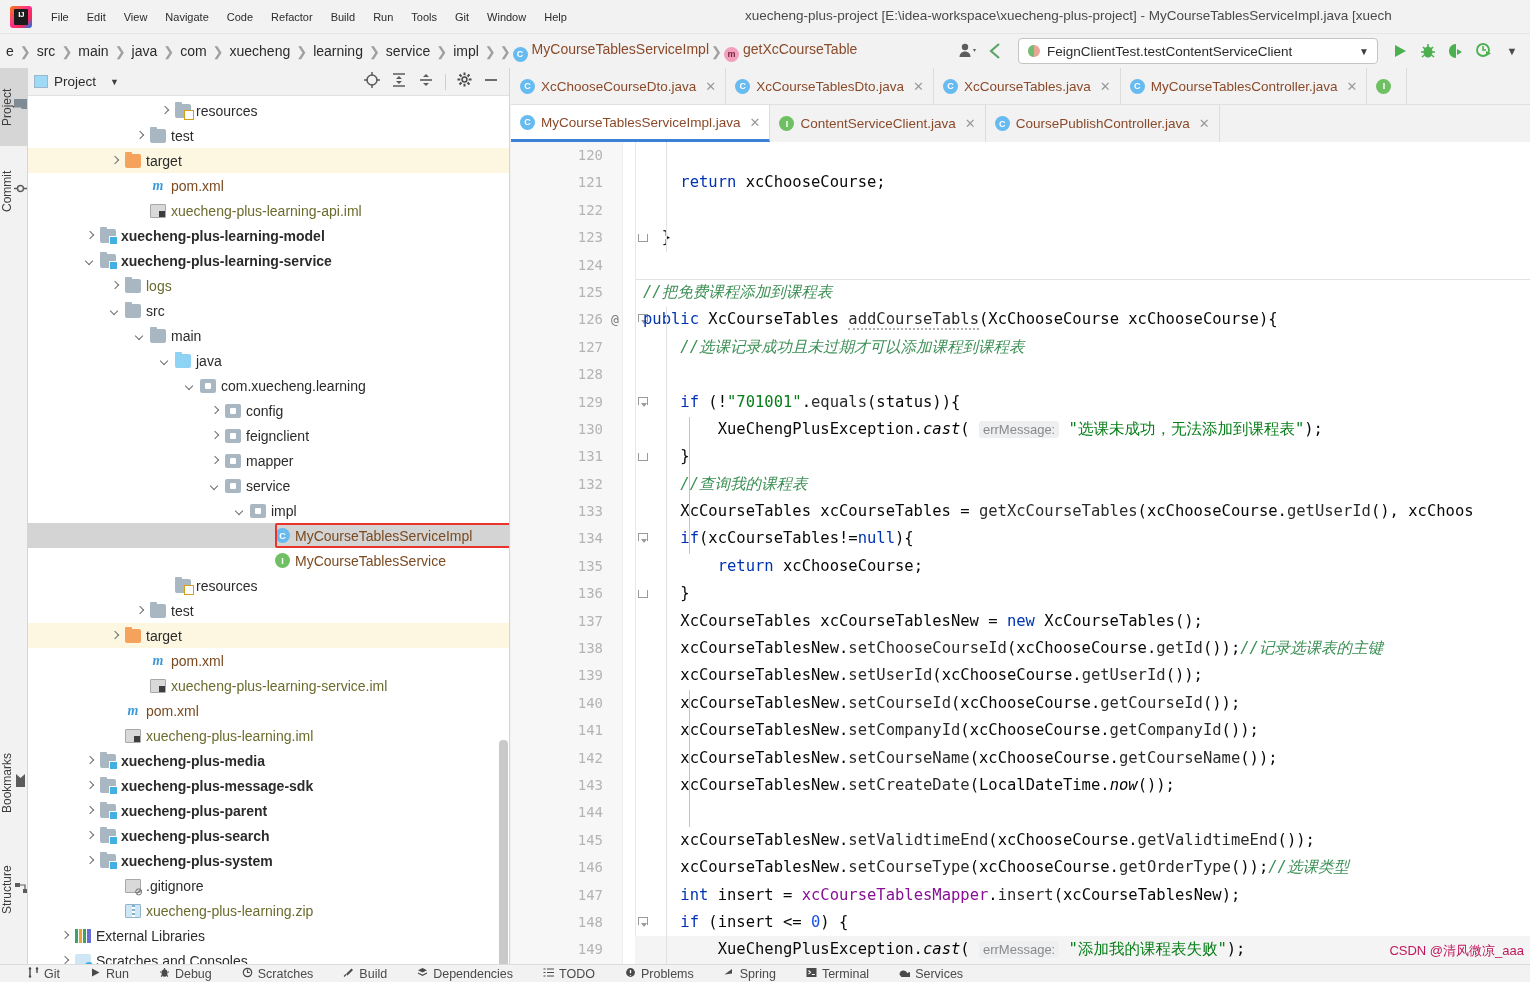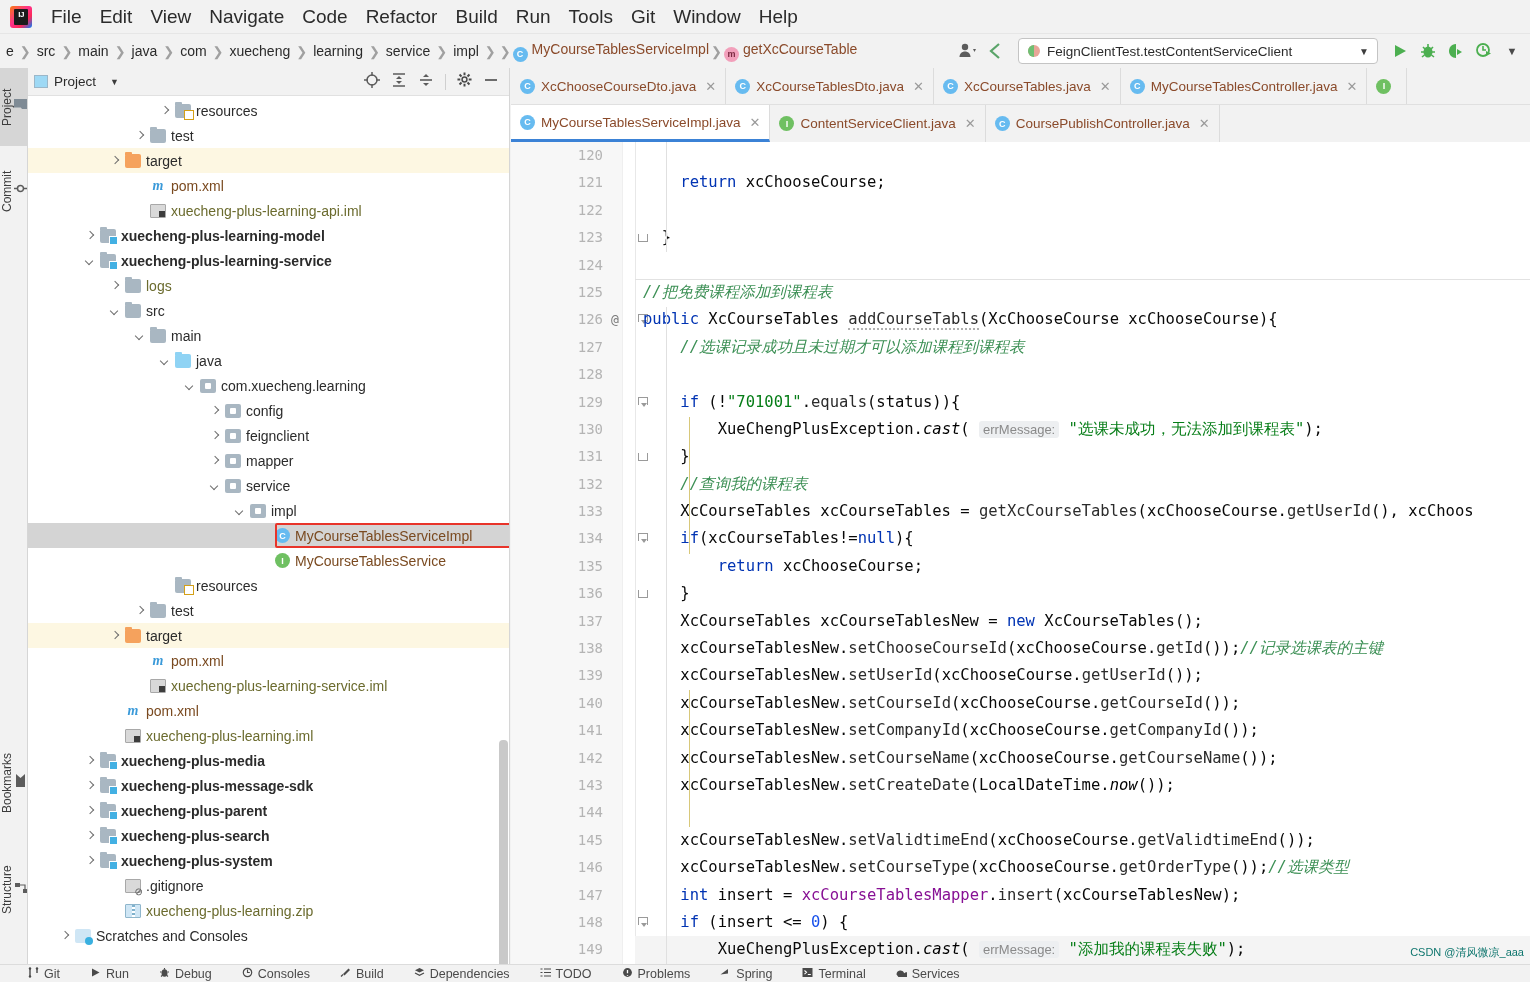--- a/index.html
+++ b/index.html
@@ -10,21 +10,21 @@
   
   .menubar{ height:34px; background:#f2f2f2; display:flex; align-items:center;
     padding-left:6px; border-bottom:1px solid #e6e6e6; position:relative; }
   .ij-logo{ width:22px; height:22px; margin:0 10px 0 4px; flex:0 0 auto; position:relative;
     border-radius:3px; background:linear-gradient(135deg,#f97a12 0%,#ff318c 45%,#fe2857 70%,#007eff 100%); }
   .ij-logo::after{ content:""; position:absolute; left:4px; top:3px; width:14px; height:16px;
     background:#1b1b1b; border-radius:1px; }
   .ij-logo::before{ content:"IJ"; position:absolute; z-index:2; left:0; right:0; top:4px;
     text-align:center; color:#fff; font-size:8px; font-weight:bold; letter-spacing:-.5px;
     font-family:"Liberation Sans",sans-serif; }
-  .menu-item{ font-size:19px; color:#2b2b2b; padding:3px 9px; cursor:default; white-space:nowrap; }
+  .menu-item{ font-size:11px; color:#2b2b2b; padding:3px 9px; cursor:default; white-space:nowrap; }
   .win-title{ position:absolute; left:745px; top:8px; font-size:13.5px; color:#4a4a4a;
     white-space:nowrap; }
 
   
   .navbar{ height:34px; background:#f2f2f2; display:flex; align-items:center;
     padding-left:2px; position:relative; }
   .crumb{ font-size:14px; color:#2b2b2b; padding:0 4px; white-space:nowrap; }
   .crumb-sep{ color:#a0a0a0; font-size:13px; padding:0 2px; }
   .crumb-ico{ width:15px; height:15px; border-radius:50%; display:inline-flex;
     align-items:center; justify-content:center; font-size:9px; color:#fff;
@@ -164,21 +164,21 @@
   .squig{ border-bottom:2px dotted #b0b0b0; }
   .cursor-line{ position:absolute; left:124px; right:0; height:27.4px; background:#f4f4f4; }
 
   
   .bottombar{ position:absolute; left:0; right:0; bottom:0; height:18px; background:#f2f2f2;
     border-top:1px solid #dcdcdc; display:flex; align-items:center; padding-left:28px;
     overflow:hidden; }
   .bb{ font-size:12.5px; color:#4a4a4a; margin-right:30px; display:flex;
     align-items:center; gap:5px; white-space:nowrap; }
 
-  .watermark{ position:absolute; right:6px; bottom:22px; font-size:11px; color:#0f766e;
+  .watermark{ position:absolute; right:6px; bottom:22px; font-size:13px; color:#be185d;
     white-space:nowrap; }
 </style>
 </head>
 <body>
 
 <div class="menubar">
   <div class="ij-logo"></div>
   <div id="menu-items" style="display:flex;align-items:center;">
       <div class="menu-item">File</div>
       <div class="menu-item">Edit</div>
@@ -186,20 +186,21 @@
       <div class="menu-item">Navigate</div>
       <div class="menu-item">Code</div>
       <div class="menu-item">Refactor</div>
       <div class="menu-item">Build</div>
       <div class="menu-item">Run</div>
       <div class="menu-item">Tools</div>
       <div class="menu-item">Git</div>
       <div class="menu-item">Window</div>
       <div class="menu-item">Help</div>
     </div>
+  <div class="win-title">xuecheng-plus-project [E:\idea-workspace\xuecheng-plus-project] - MyCourseTablesServiceImpl.java [xuech</div>
 </div>
 
 <div class="navbar">
   <div id="crumbs" style="display:flex;align-items:center;">
       <span class="crumb">e</span>
       <span class="crumb-sep">❯</span>
       <span class="crumb">src</span>
       <span class="crumb-sep">❯</span>
       <span class="crumb">main</span>
       <span class="crumb-sep">❯</span>
@@ -550,20 +551,26 @@
       </div>
       <div class="row">
         <span style="width:81px;flex:0 0 auto"></span>
         <span class="arrow"></span>
         <span class="ic ic-zip"></span>
         <span class="nm fname-olive">xuecheng-plus-learning.zip</span>
       </div>
       <div class="row">
         <span style="width:31px;flex:0 0 auto"></span>
         <span class="arrow r"></span>
+        <span class="ic ic-lib"></span>
+        <span class="nm fname-plain">External Libraries</span>
+      </div>
+      <div class="row">
+        <span style="width:31px;flex:0 0 auto"></span>
+        <span class="arrow r"></span>
         <span class="ic ic-scratch"></span>
         <span class="nm fname-plain">Scratches and Consoles</span>
       </div>
     </div>
   <div class="pp-scroll"></div>
 </div>
 
 <div class="editor-area">
   <div class="tabsrow" id="tabs1">
       <div class="tab">
@@ -769,21 +776,21 @@
           <ellipse cx="5.5" cy="6" rx="3" ry="3.8" fill="#4a4a4a"></ellipse>
           <path d="M5.5 1v1.5M1 5h1.5M8.5 5H10M2 9.5l1.5-1.2M9 9.5L7.5 8.3" stroke="#4a4a4a" stroke-width="1.1"></path>
         </svg></span>
       <span>Debug</span>
     </div>
     <div class="bb">
       <span><svg width="11" height="11" viewBox="0 0 11 11">
           <circle cx="5.5" cy="5.5" r="4.2" fill="none" stroke="#4a4a4a" stroke-width="1.2"></circle>
           <path d="M5.5 2.5v3h2.3" stroke="#4a4a4a" stroke-width="1.1" fill="none"></path>
         </svg></span>
-      <span>Consoles</span>
+      <span>Scratches</span>
     </div>
     <div class="bb">
       <span><svg width="11" height="11" viewBox="0 0 11 11">
           <path d="M8.5 1.5L3 7l1.5 1.5L10 3z" fill="#4a4a4a"></path>
           <path d="M1 9.5l2-2" stroke="#4a4a4a" stroke-width="1.3"></path>
         </svg></span>
       <span>Build</span>
     </div>
     <div class="bb">
       <span><svg width="11" height="11" viewBox="0 0 11 11">

